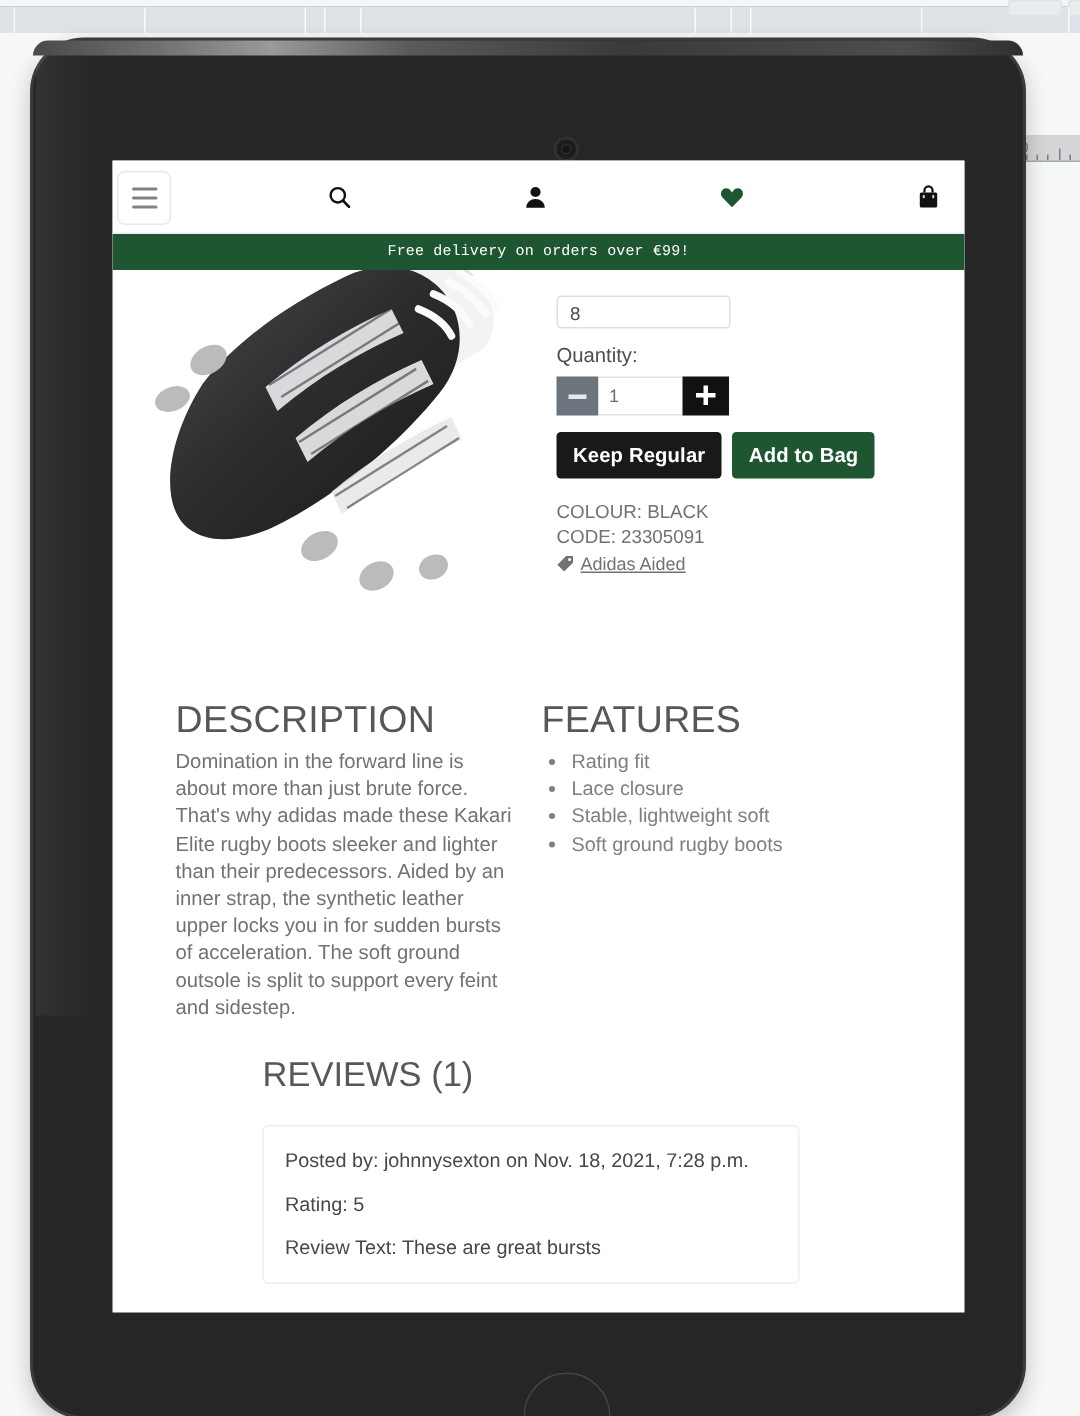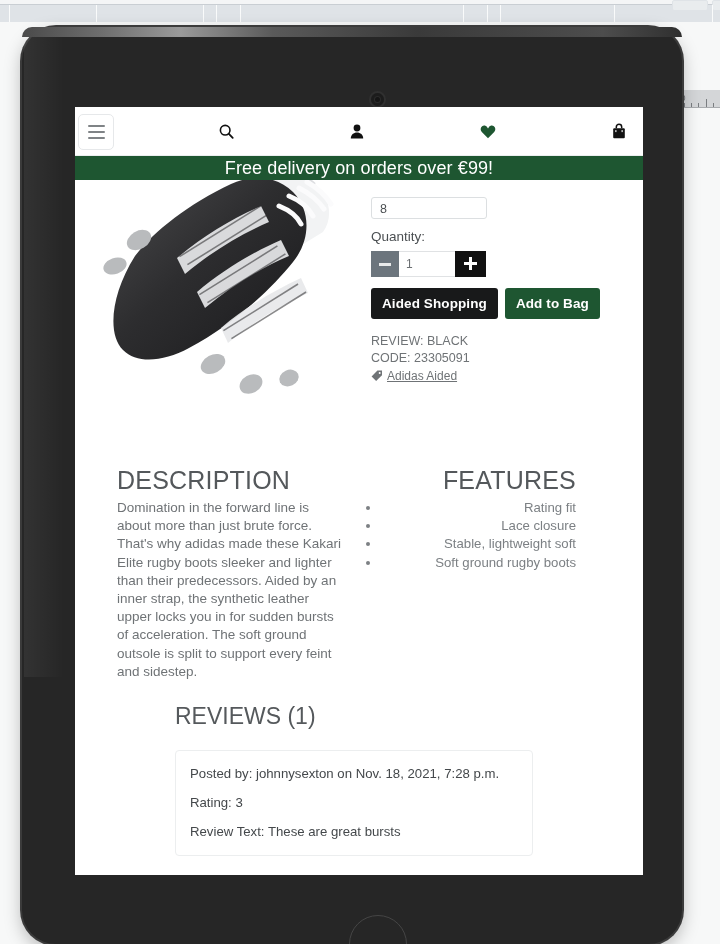--- a/index.html
+++ b/index.html
@@ -49,22 +49,22 @@
   #navbar{height:48px;background:#fff;border-bottom:1px solid #eceeef;position:relative;}
   #menu-btn{position:absolute;left:3px;top:7px;width:34px;height:34px;border:1px solid #e6e8ea;
             border-radius:5px;background:#fff;display:flex;flex-direction:column;
             align-items:center;justify-content:center;gap:4px;cursor:pointer;}
   #menu-btn i{display:block;width:17px;height:2px;background:#7f8386;border-radius:1px;}
   .navicon{position:absolute;top:0;height:48px;display:flex;align-items:center;justify-content:center;
            width:46px;cursor:pointer;}
   .navicon svg{display:block;}
 
   
-  #banner{height:24px;background:#1e5631;color:#fff;font-size:18px;
-          display:flex;align-items:center;justify-content:center;letter-spacing:.1px;}
+  #banner{height:24px;background:#1e5631;color:#fff;font-size:10px;
+          display:flex;align-items:center;justify-content:center;letter-spacing:.1px;font-family:Liberation Mono, monospace;}
 
   
   #product{display:flex;padding:0;position:relative;height:268px;}
   #product-img{width:285px;height:268px;position:relative;overflow:hidden;}
   #boot{position:absolute;left:18px;top:-28px;width:260px;height:300px;}
   #product-info{width:283px;padding:17px 0 0 11px;box-sizing:border-box;}
   .lbl{font-size:13.5px;color:#4b4f52;margin:0 0 7px 0;}
   #size-field{width:116px;height:22px;border:1px solid #dcdfe1;border-radius:3px;background:#fff;
               font-size:12.5px;color:#4b4f52;padding:0 8px;box-sizing:border-box;line-height:22px;}
   #qty-row{display:flex;align-items:stretch;height:26px;margin-bottom:11px;width:115px;}
@@ -82,21 +82,21 @@
        font-family:"Liberation Sans",sans-serif;font-weight:600;letter-spacing:.1px;}
   #keep-shopping{background:#18191a;}
   #add-to-bag{background:#1e5631;}
   .meta{font-size:12.5px;color:#6f7376;line-height:17px;}
   .metarow{display:flex;align-items:center;gap:4px;font-size:12px;color:#6f7376;margin-top:2px;}
   .metarow a{color:#6f7376;text-decoration:underline;}
 
   
   #desc-wrap{display:flex;padding:18px 0 0 42px;}
   #desc{width:228px;}
-  #feat{width:215px;padding-left:16px;text-align:right;}
+  #feat{width:215px;padding-left:16px;}
   .sec-h{font-size:25px;color:#54585b;font-weight:400;margin:0 0 4px 0;letter-spacing:.2px;}
   #desc p{font-size:13.5px;color:#6f7376;line-height:18.2px;margin:0;}
   #feat ul{margin:2px 0 0 0;padding-left:20px;}
   #feat li{font-size:13.2px;color:#7c8084;line-height:18.2px;}
 
   
   #reviews{padding:22px 0 0 100px;}
   #reviews-h{font-size:23px;color:#55595c;font-weight:400;margin:0 0 20px 0;}
   #review-card{width:358px;border:1px solid #eceeef;border-radius:4px;padding:15px 14px 16px 14px;
                box-sizing:border-box;background:#fff;}
@@ -464,25 +464,25 @@
           <i></i>
         </button>
         <input id="qty-input" value="1" style="">
         <button id="qty-plus">
           <i></i>
           <b></b>
         </button>
       </div>
 
       <div id="btn-row">
-        <button class="btn" id="keep-shopping">Aided Shopping</button>
+        <button class="btn" id="keep-shopping">Keep Regular</button>
         <button class="btn" id="add-to-bag">Add to Bag</button>
       </div>
 
-      <div class="meta">REVIEW: BLACK</div>
+      <div class="meta">COLOUR: BLACK</div>
       <div class="meta">CODE: 23305091</div>
 
       <div class="metarow">
         <svg width="12" height="12" viewBox="0 0 12 12">
           <path d="M6.4.6H11v4.6L5.1 11 .6 6.5z" fill="#6f7376"></path>
           <circle cx="8.7" cy="3" r="1" fill="#fff"></circle>
         </svg>
         <a href="#">Adidas Aided</a>
       </div>
 
@@ -502,19 +502,19 @@
         <li>Stable, lightweight soft</li>
         <li>Soft ground rugby boots</li>
       </ul>
     </div>
   </div>
 
   <div id="reviews">
     <h2 id="reviews-h">REVIEWS (1)</h2>
     <div id="review-card">
       <p>Posted by: johnnysexton on Nov. 18, 2021, 7:28 p.m.</p>
-      <p>Rating: 3</p>
+      <p>Rating: 5</p>
       <p>Review Text: These are great bursts</p>
     </div>
     <h2 id="add-review-h">ADD A REVIEW</h2>
   </div>
 
 </div>
 
 </body></html>

